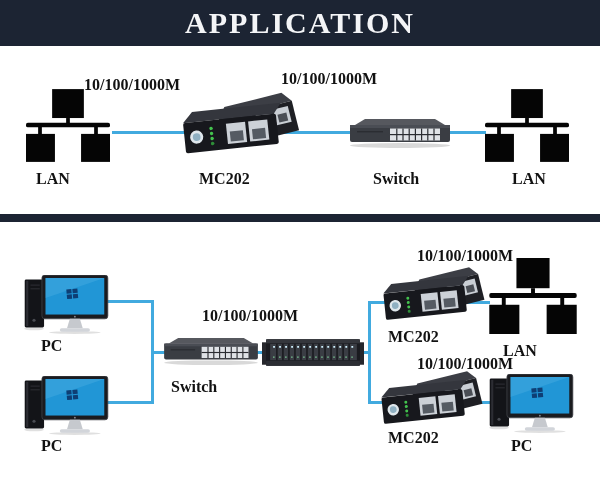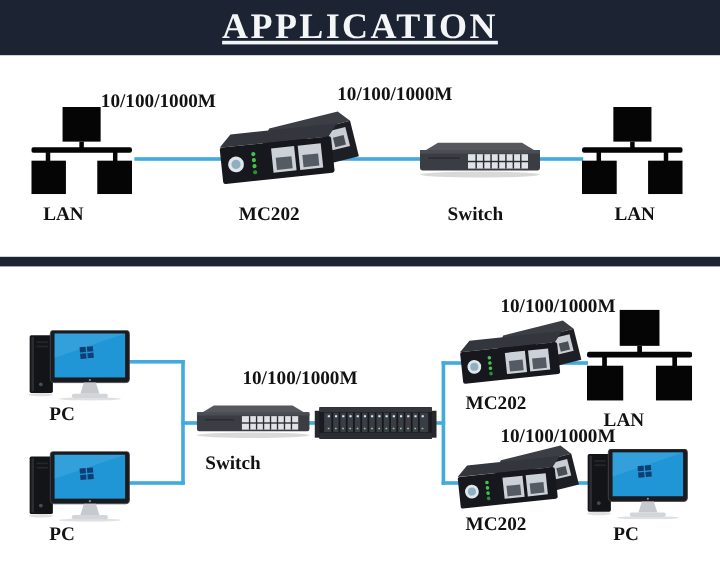--- a/index.html
+++ b/index.html
@@ -6,21 +6,21 @@
   #stage{
     position:relative;width:600px;height:488px;background:#ffffff;overflow:hidden;
     font-family:"Liberation Serif","DejaVu Serif",serif;color:#121212;
   }
   .abs{position:absolute;}
   #banner{
     left:0;top:0;width:600px;height:46px;background:#1c2433;
     display:flex;align-items:center;justify-content:center;
   }
   #banner .title{
-    color:#f4f5f7;font-size:30px;font-weight:bold;letter-spacing:2px;line-height:46px;text-decoration:underline;
+    color:#f4f5f7;font-size:30px;font-weight:bold;letter-spacing:2px;line-height:46px;
   }
   #divider{left:0;top:214px;width:600px;height:8px;background:#1c2433;}
   .wire{background:#41aadf;}
   .lbl{
     font-size:16px;font-weight:bold;text-align:left;white-space:nowrap;
     line-height:18px;color:#121212;
   }
   svg.icon{display:block;}
 </style>
 </head>

